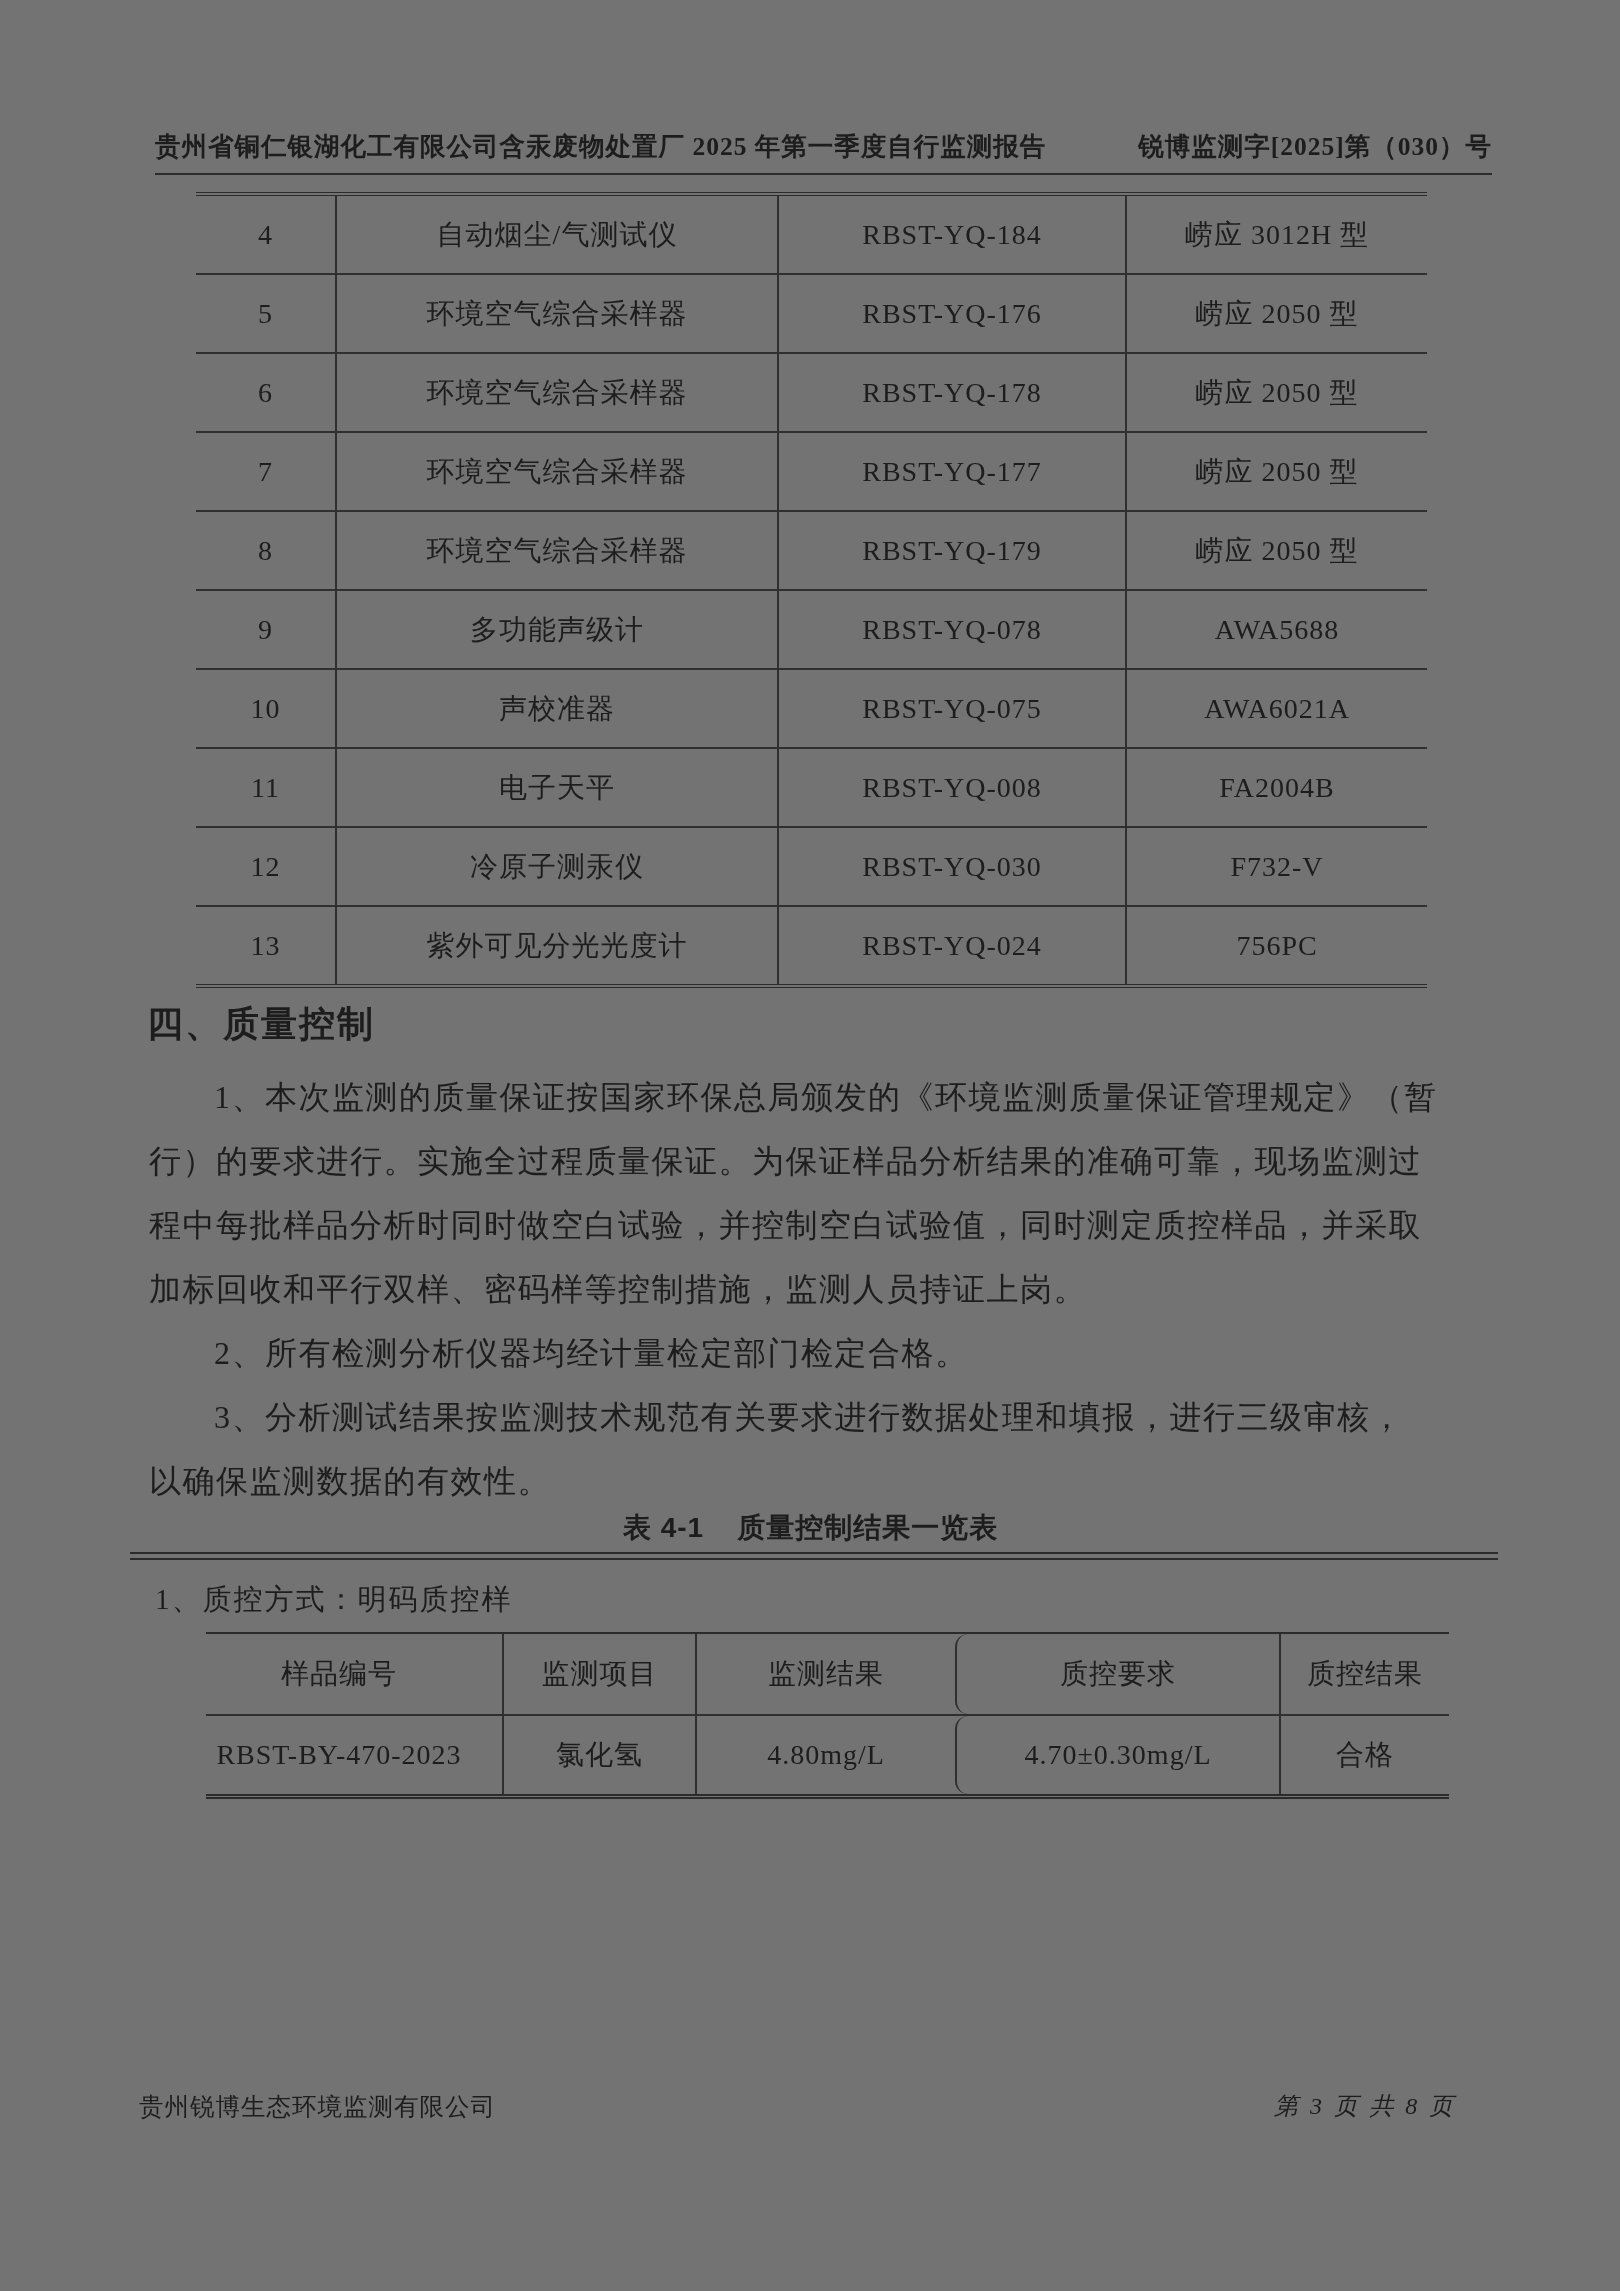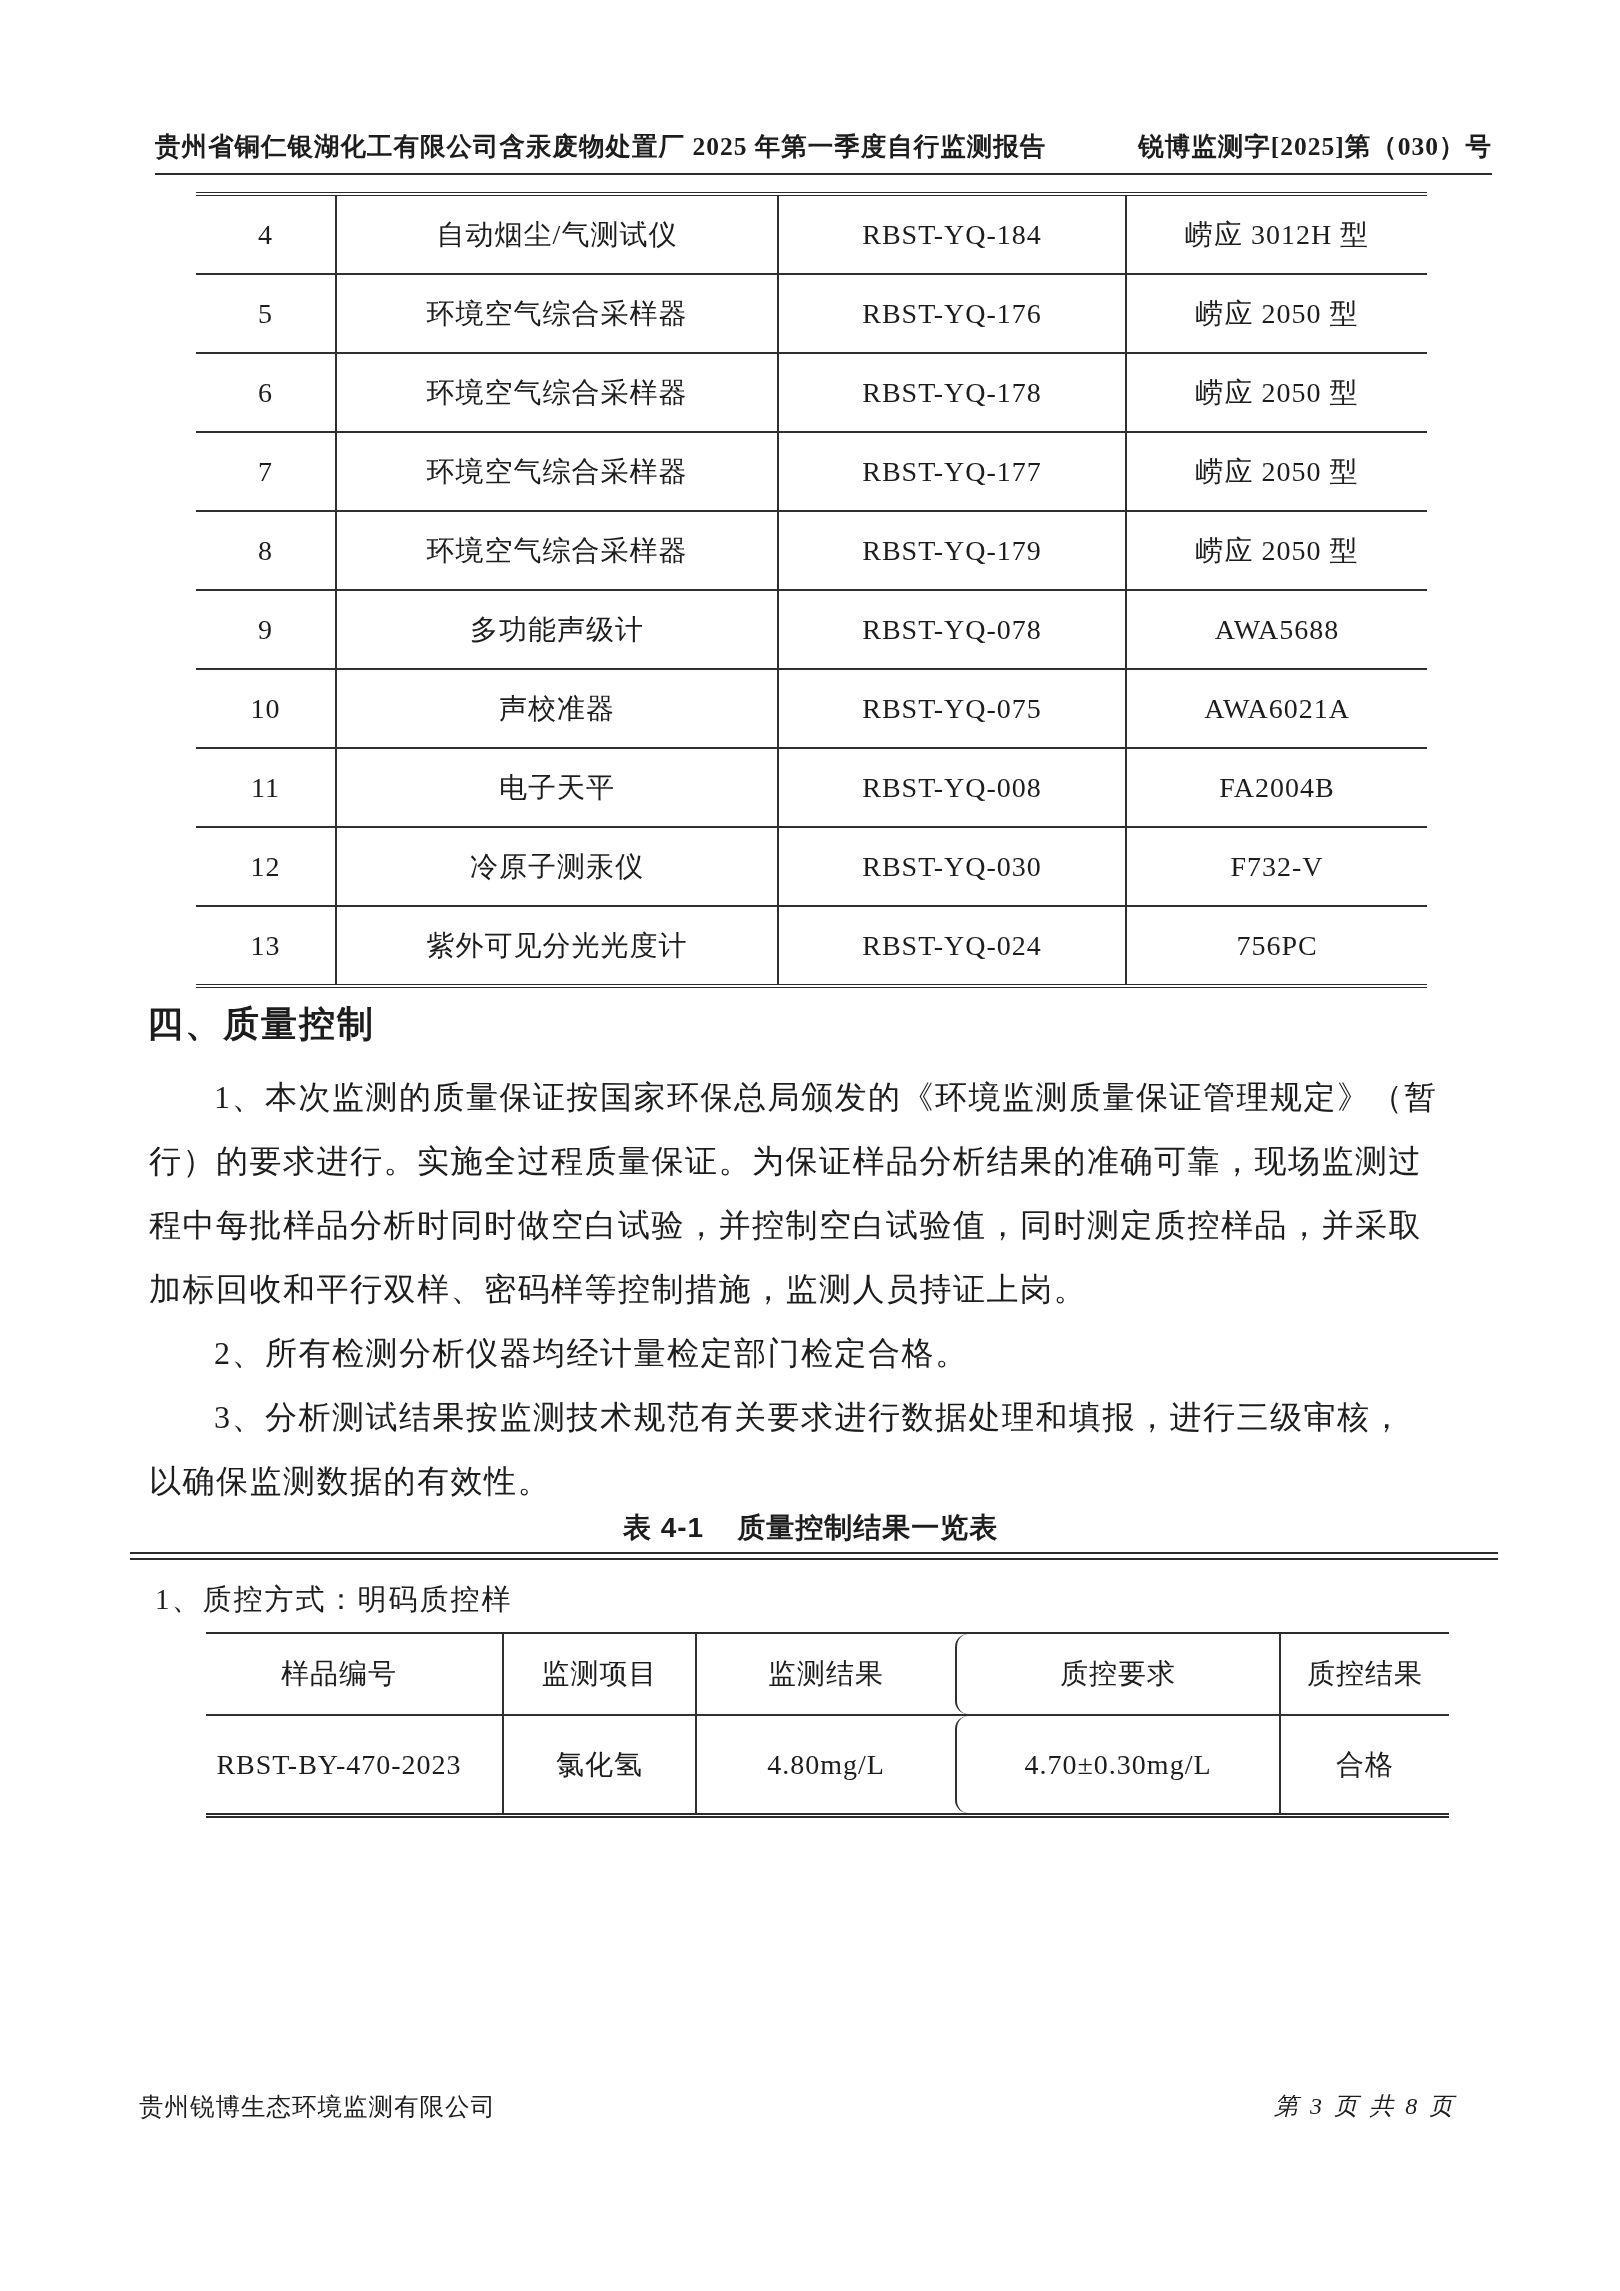--- a/index.html
+++ b/index.html
@@ -1,20 +1,20 @@
 <!DOCTYPE html>
 <html><head>
 <meta charset="utf-8">
 <style>
   html,body { margin:0; padding:0; background:#e8e8e6; }
   .page {
     position:relative;
     width:1620px; height:2292px;
     margin:0 auto;
-    background:#ffffff;
+    background:#737373;
     font-family:"Liberation Serif","DejaVu Serif",serif;
     color:#1d1d1d;
     overflow:hidden;
   }
   
   .doc-header {
     position:absolute; left:155px; top:129px; width:1337px;
     display:flex; justify-content:space-between; align-items:flex-end;
     padding-bottom:8.8px;
     border-bottom:2px solid #2c2c2c;
@@ -68,21 +68,21 @@
   }
   
   .tbl2 {
     position:absolute; left:206px; top:1632px; width:1243px;
     border-top:2.9px solid #2b2b2b;
     border-bottom:5.9px double #2b2b2b;
     box-sizing:border-box;
   }
   .tbl2 .trow { display:flex; }
   .tbl2 .hrow { height:80px; border-bottom:2px solid #2f2f2f; }
-  .tbl2 .drow { height:97px; }
+  .tbl2 .drow { height:78px; }
   .tbl2 .k1 { width:266px; }
   .tbl2 .k2 { width:193px; border-left:2px solid #2f2f2f;margin-left:30px; }
   .tbl2 .k3 { width:260px; border-left:2px solid #2f2f2f; }
   .tbl2 .k4 { width:324px; border-left:2px solid #2f2f2f;border-radius:13px; }
   .tbl2 .k5 { flex:1;      border-left:2px solid #2f2f2f; }
   
   .footer-company {
     position:absolute; left:139px; top:2090px;
     font-family:Liberation Sans, sans-serif;
     font-size:24.5px; letter-spacing:1px;

